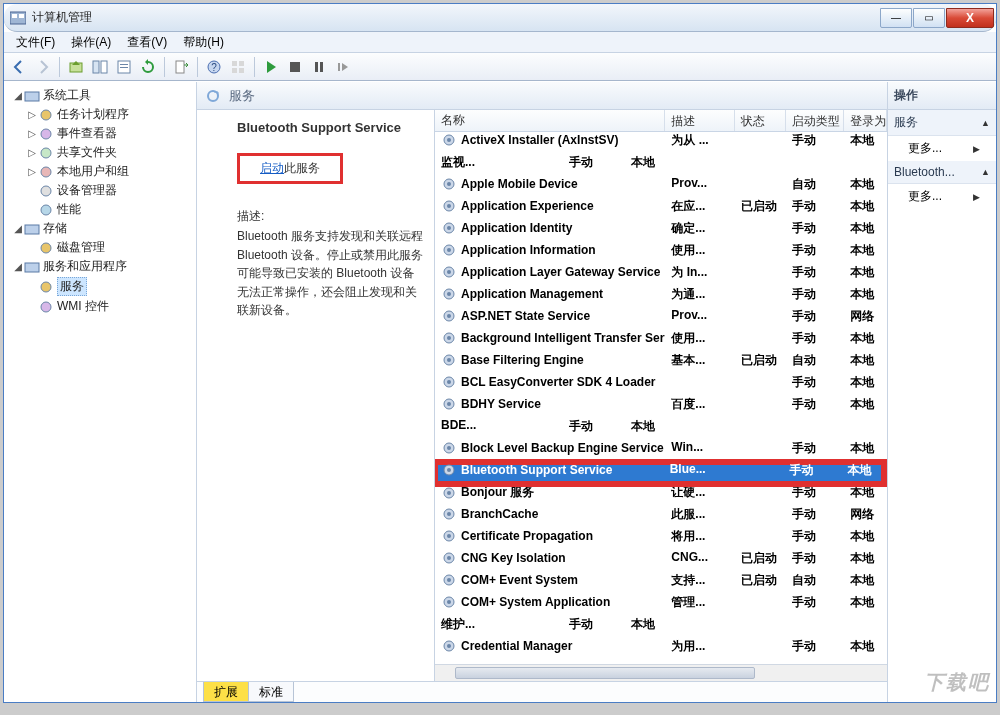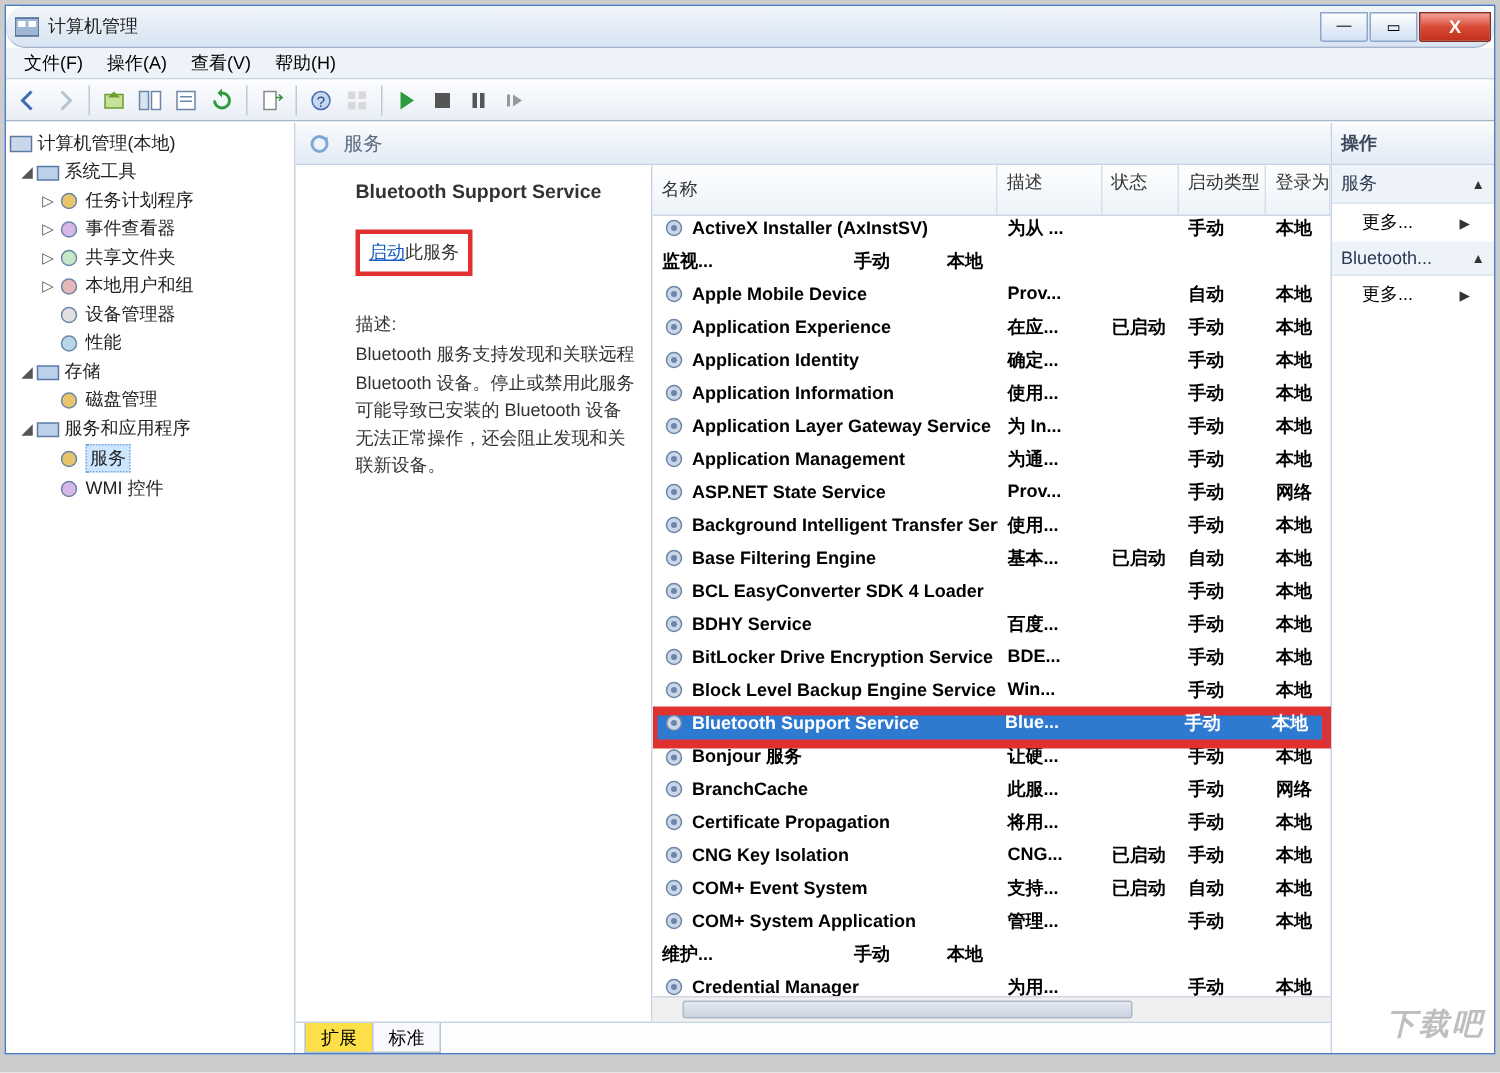--- a/index.html
+++ b/index.html
@@ -39,27 +39,27 @@
 
 .center-pane { flex: 1; display: flex; flex-direction: column; border-right: 1px solid #c7d3e3; overflow: hidden; }
 .center-header { height: 28px; background: linear-gradient(#f9fbfd, #e3ebf5); display: flex; align-items: center; padding: 0 8px; border-bottom: 1px solid #c7d3e3; }
 .center-header .ref-icon { width: 16px; height: 16px; margin-right: 8px; }
 .center-header .h-title { font-size: 13px; color: #5b6b82; }
 
 .center-body { flex: 1; display: flex; overflow: hidden; margin-left: 32px; }
 
 .detail-panel { width: 205px; padding: 10px 8px 8px 8px; font-size: 12px; color: #333; }
 .detail-title { font-weight: bold; margin-bottom: 18px; font-size: 13px; }
-.start-link-box { margin-bottom: 24px; border: 3px solid #e03030; padding: 4px 6px; display: inline-block; }
+.start-link-box { margin-bottom: 24px; border: 3px solid #e03030; padding: 4px 20px; display: inline-block; }
 .start-link { color: #155cc4; text-decoration: underline; }
 .desc-label { margin-bottom: 2px; }
 .desc-text { line-height: 1.55; }
 
 .list-panel { flex: 1; border-left: 1px solid #c7d3e3; display: flex; flex-direction: column; overflow: hidden; }
-.list-header-row { display: flex; height: 34px; background: linear-gradient(#fdfefe, #eef3f9); border-bottom: 1px solid #c9d5e5; font-size: 12px; color: #333; }
+.list-header-row { display: flex; height: 22px; background: linear-gradient(#fdfefe, #eef3f9); border-bottom: 1px solid #c9d5e5; font-size: 12px; color: #333; }
 .list-header-row > div { border-right: 1px solid #d6dfeb; padding: 3px 6px; white-space: nowrap; overflow: hidden; }
 .list-body { flex: 1; overflow-y: auto; overflow-x: hidden; font-size: 12px; }
 .list-row { display: flex; height: 22px; align-items: flex-start; font-weight: bold; }
 .list-row > div { padding: 0 6px; white-space: nowrap; overflow: hidden; text-overflow: ellipsis; }
 .list-row .gear { width: 16px; height: 16px; margin-right: 4px; flex: none; }
 .list-row.selected { background: #2e7ad1; color: #fff; box-shadow: 0 0 0 3px #e03030 inset, 0 0 0 3px #e03030; position: relative; z-index: 5; margin-right: 3px; }
 
 .col-name { width: 247px; display: flex; align-items: center; }
 .col-desc { width: 74px; }
 .col-status { width: 54px; }
@@ -188,26 +188,20 @@
         <svg viewBox="0 0 16 16">
           <rect x="3" y="4" width="2" height="8" fill="#999"></rect>
           <path d="M7 4 L13 8 L7 12 Z" fill="#999"></path>
         </svg>
       </div>
   </div>
 
   <div class="main">
 
     <div class="tree-pane">
-      <div class="tree-node">
-        <svg class="tree-icon" viewBox="0 0 16 16">
-            <rect x="1" y="3" width="14" height="10" fill="#cbd7e8" stroke="#5a7aa5"></rect>
-          </svg>
-        <span class="tree-label">计算机管理(本地)</span>
-      </div>
       <div id="tree-groups">
           <div class="tree-node">
             <span class="tree-spacer" style="width:6px"></span>
             <span class="tree-toggle">◢</span>
             <svg class="tree-icon" viewBox="0 0 16 16">
               <rect x="1" y="4" width="14" height="9" fill="#bcd0ea" stroke="#5a7aa5"></rect>
             </svg>
             <span class="tree-label">系统工具</span>
           </div>
           <div class="tree-node">
@@ -485,27 +479,20 @@
                     <circle cx="8" cy="8" r="2" fill="#6b86a8"></circle>
                   </svg>
                   <span>BDHY Service</span>
                 </div>
                 <div class="col-desc">百度...</div>
                 <div class="col-status"></div>
                 <div class="col-startup">手动</div>
                 <div class="col-logon">本地</div>
               </div>
               <div class="list-row">
-                <div class="col-name">
-                  <svg class="gear" viewBox="0 0 16 16">
-                    <circle cx="8" cy="8" r="5" fill="#cbd7e8" stroke="#6b86a8"></circle>
-                    <circle cx="8" cy="8" r="2" fill="#6b86a8"></circle>
-                  </svg>
-                  <span>BitLocker Drive Encryption Service</span>
-                </div>
                 <div class="col-desc">BDE...</div>
                 <div class="col-status"></div>
                 <div class="col-startup">手动</div>
                 <div class="col-logon">本地</div>
               </div>
               <div class="list-row">
                 <div class="col-name">
                   <svg class="gear" viewBox="0 0 16 16">
                     <circle cx="8" cy="8" r="5" fill="#cbd7e8" stroke="#6b86a8"></circle>
                     <circle cx="8" cy="8" r="2" fill="#6b86a8"></circle>

